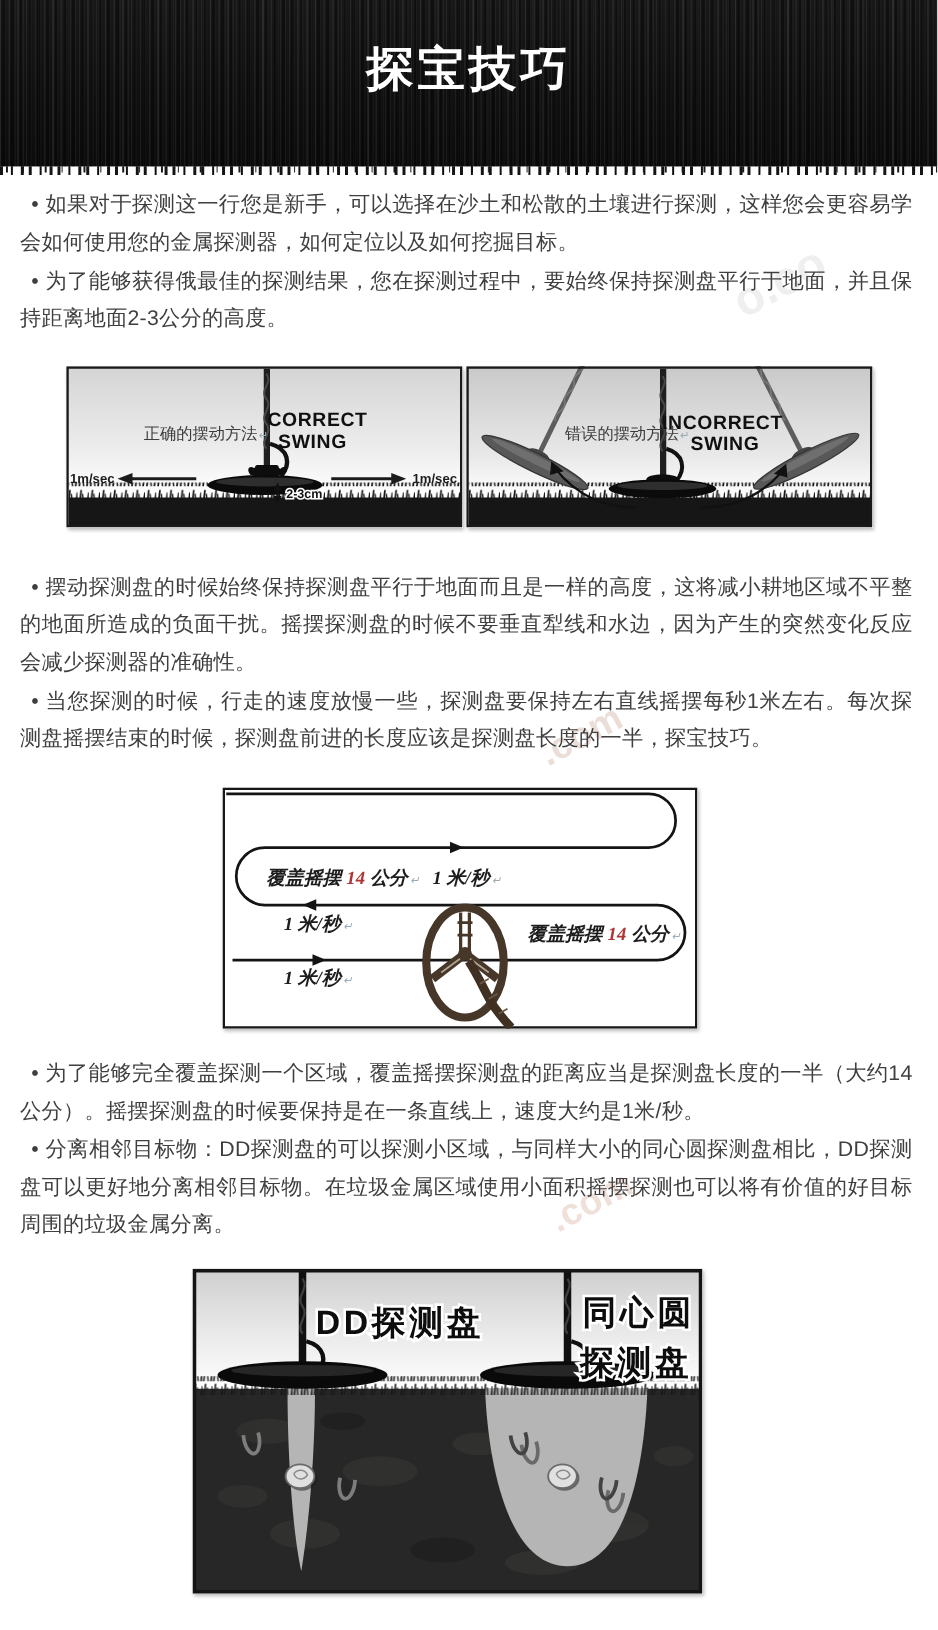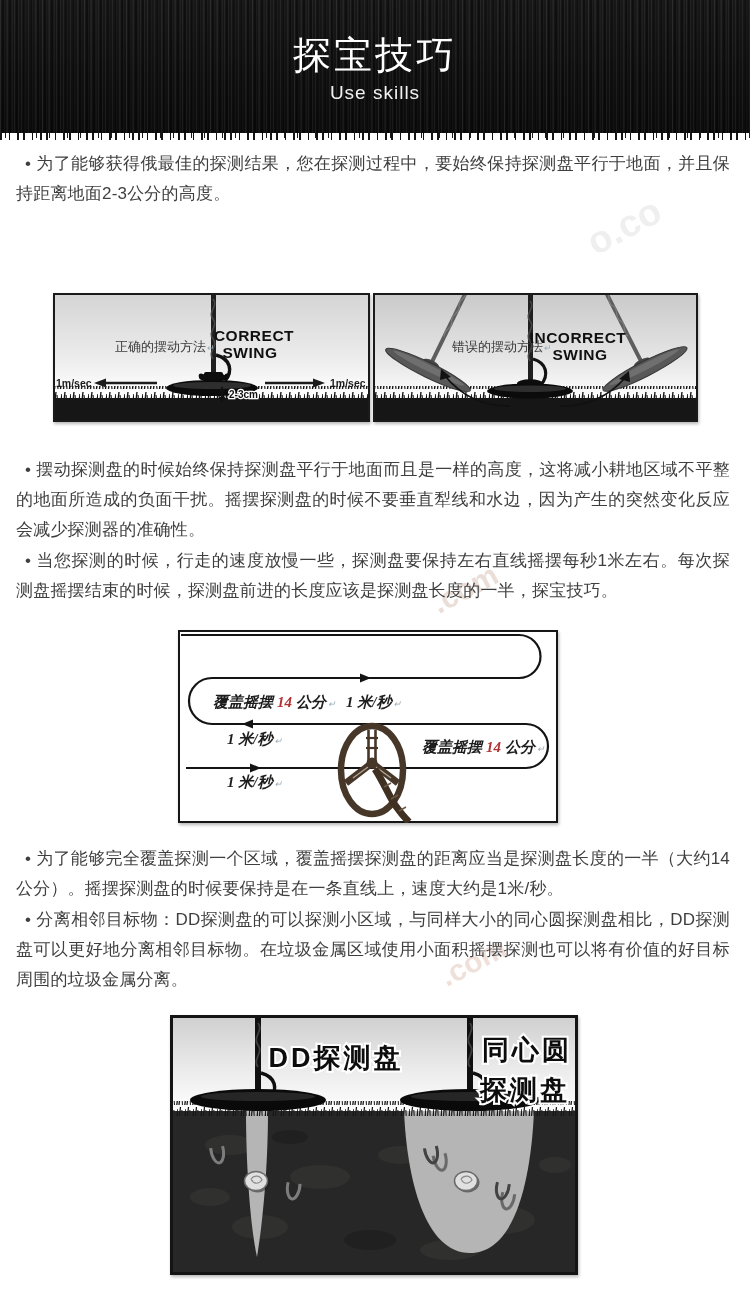--- a/index.html
+++ b/index.html
@@ -11,36 +11,36 @@
         background-image:
           repeating-linear-gradient(90deg, rgba(255,255,255,0.06) 0 1px, rgba(0,0,0,0) 1px 2px, rgba(0,0,0,0.35) 2px 4px, rgba(255,255,255,0.02) 4px 5px, rgba(0,0,0,0) 5px 7px),
           repeating-linear-gradient(90deg, rgba(255,255,255,0.035) 0 1px, rgba(0,0,0,0) 1px 6px),
           linear-gradient(180deg,#181818 0%,#101010 60%,#0c0c0c 100%);}
   .hero::after{content:"";position:absolute;left:0;top:133px;width:750px;height:7px;
         background-image:
           repeating-linear-gradient(90deg,#141414 0 2px,transparent 2px 9px,#0f0f0f 9px 10px,transparent 10px 17px),
           repeating-linear-gradient(90deg,transparent 0 5px,#1a1a1a 5px 6px,transparent 6px 13px);
         background-size:23px 7px,31px 5px;background-repeat:repeat-x;}
   .hero-title{position:absolute;left:0;top:30px;width:750px;text-align:center;
-        color:#ffffff;font-size:38px;font-weight:normal;letter-spacing:3px;}
+        color:#ffffff;font-size:38px;font-weight:bold;letter-spacing:3px;}
   .hero-sub{position:absolute;left:0;top:82px;width:750px;text-align:center;
         color:#f2f2f2;font-size:19px;font-weight:normal;letter-spacing:1px;}
   
   .tb{position:absolute;left:16px;width:714px;color:#3f3f3f;font-size:17px;
       line-height:30px;letter-spacing:0.2px;text-align:justify;}
   .tb p{margin:0;}
   .tb p + p{margin-top:1px;}
   .bullet{display:inline-block;margin:0 5px 0 9px;color:#3f3f3f;}
   .tb1{top:149px;} .tb2{top:455px;} .tb3{top:844px;}
   
   .fig{position:absolute;}
   .fig svg{display:block;box-shadow:1px 2px 3px rgba(0,0,0,0.28);}
   .fig-swing{left:53px;top:293px;width:645px;display:flex;gap:3px;}
   .fig-sweep{left:178px;top:630px;font-style:italic;}
-  .fig-compare{left:170px;top:1015px;}
+  .fig-compare{left:154px;top:1015px;}
   
   .lab-cn{font-family:"Liberation Sans",sans-serif;font-size:13px;fill:#3c3c3c;}
   .ret{font-size:9px;fill:#9aacb8;font-weight:normal;}
   .lab-en{font-family:"Liberation Sans",sans-serif;font-size:15.5px;font-weight:bold;fill:#101010;letter-spacing:0.5px;}
   .lab-speed{font-family:"Liberation Sans",sans-serif;font-size:10.5px;font-weight:bold;fill:#1c1c1c;}
   .lab-cm{font-family:"Liberation Sans",sans-serif;font-size:10px;font-weight:bold;fill:#111;
           paint-order:stroke;stroke:#ffffff;stroke-width:2.5px;}
   .lab-serif{font-family:"Liberation Serif",serif;font-size:15px;font-weight:600;fill:#1d1d1d;}
   .accent{fill:#b03434;}
   .lab-big{font-family:"Liberation Sans",sans-serif;font-size:27px;font-weight:bold;fill:#0d0d0d;
@@ -52,29 +52,29 @@
   .wm3{left:248px;top:660px;font-size:46px;color:rgba(208,208,208,0.28);}
   .wm4{left:438px;top:945px;font-size:30px;color:rgba(222,186,174,0.45);}
 </style>
 </head>
 <body>
 
 <div class="page">
 
   <div class="hero">
     <div class="hero-title">探宝技巧</div>
-    <div class="hero-sub">Use skills</div>
   </div>
 
   <span class="wm wm1">o.co</span>
   <span class="wm wm2">.com</span>
   <span class="wm wm3">o.co</span>
   <span class="wm wm4">.com</span>
 
   <div class="tb tb1">
+    <p><span class="bullet">•</span><span>如果对于探测这一行您是新手，可以选择在沙土和松散的土壤进行探测，这样您会更容易学会如何使用您的金属探测器，如何定位以及如何挖掘目标。</span></p>
     <p><span class="bullet">•</span><span>为了能够获得俄最佳的探测结果，您在探测过程中，要始终保持探测盘平行于地面，并且保持距离地面2-3公分的高度。</span></p>
   </div>
 
   <div class="fig fig-swing">
 
     <svg width="317" height="129" viewBox="0 0 317 129">
       <defs>
         <linearGradient id="skyA" x1="0" y1="0" x2="0" y2="1">
           <stop offset="0" stop-color="#d4d4d4"></stop>
             <stop offset="0.5" stop-color="#ececec"></stop>

